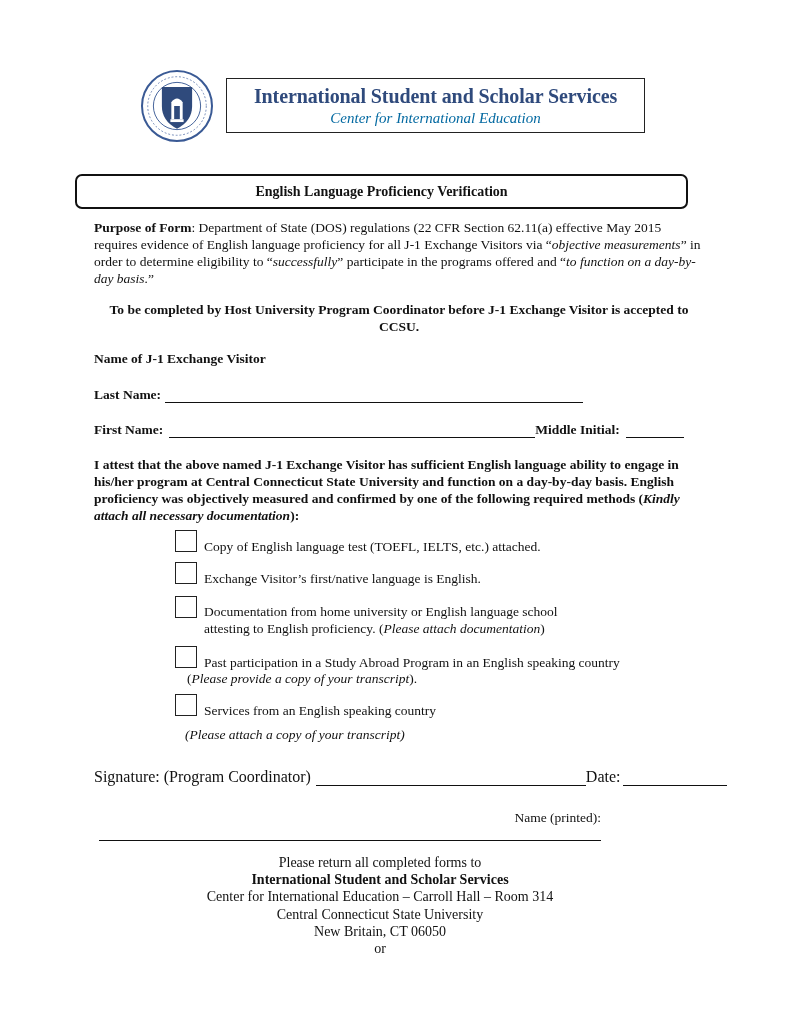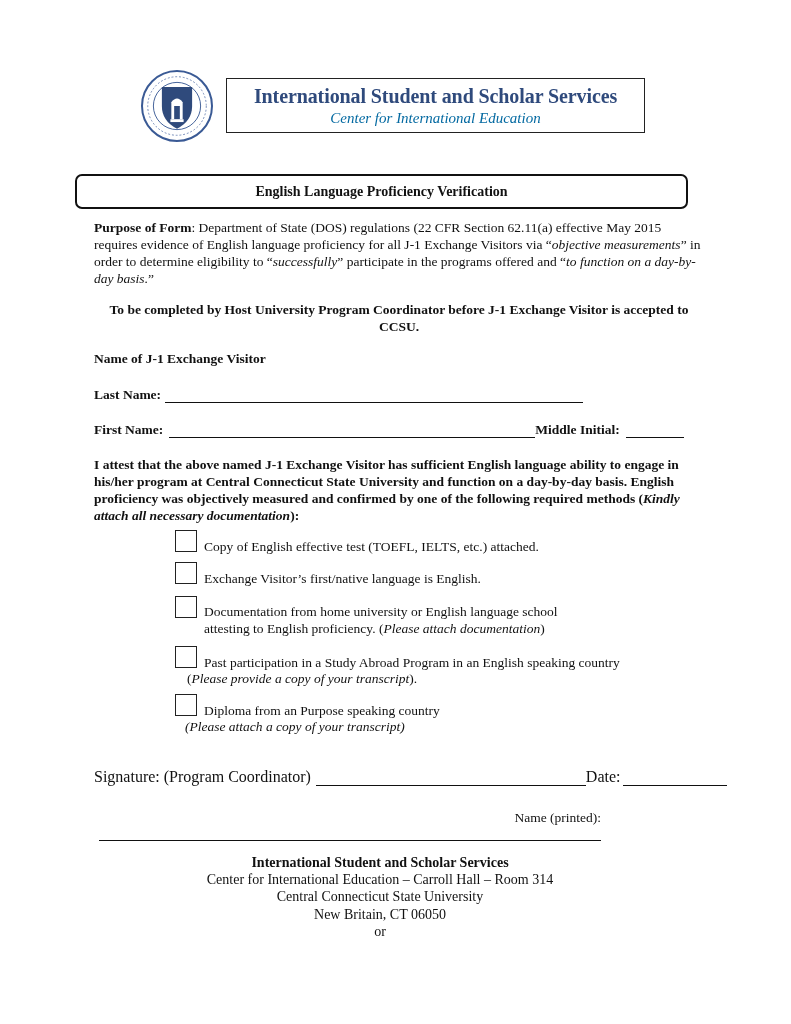--- a/index.html
+++ b/index.html
@@ -93,21 +93,21 @@
   <span style="font-weight:bold;">Middle Initial:</span>
   <span class="line" style="width:58px; margin-left:6px;"></span>
 </div>
 
 <div class="abs attest">
   <span>I attest that the above named J-1 Exchange Visitor has sufficient English language ability to engage in his/her program at Central Connecticut State University and function on a day-by-day basis. English proficiency was objectively measured and confirmed by one of the following required methods (</span><span class="ital">Kindly attach all necessary documentation</span><span>):</span>
 </div>
 
 <div class="checkbox" style="left:175px; top:530px;"></div>
 <div class="opt" style="left:204px; top:539px;">
-  <span class="opt-text" style="left:0; top:0;">Copy of English effective test (TOEFL, IELTS, etc.) attached.</span>
+  <span class="opt-text" style="left:0; top:0;">Copy of English language test (TOEFL, IELTS, etc.) attached.</span>
 </div>
 
 <div class="checkbox" style="left:175px; top:562px;"></div>
 <div class="opt" style="left:204px; top:571px;">
   <span class="opt-text" style="left:0; top:0;">Exchange Visitor’s first/native language is English.</span>
 </div>
 
 <div class="checkbox" style="left:175px; top:596px;"></div>
 <div class="opt" style="left:204px; top:604px;">
   <span class="opt-text" style="left:0; top:0;text-align:center;">Documentation from home university or English language school</span>
@@ -115,35 +115,36 @@
 </div>
 
 <div class="checkbox" style="left:175px; top:646px;"></div>
 <div class="opt" style="left:204px; top:655px;">
   <span class="opt-text" style="left:0; top:0;">Past participation in a Study Abroad Program in an English speaking country</span>
   <span class="opt-text" style="left:-17px; top:16px;"><span>(</span><span class="ital">Please provide a copy of your transcript</span><span>).</span></span>
 </div>
 
 <div class="checkbox" style="left:175px; top:694px;"></div>
 <div class="opt" style="left:204px; top:703px;">
-  <span class="opt-text" style="left:0; top:0;">Diploma from an Purpose speaking country</span>
-  <span class="opt-text ital" style="left:-19px; top:16px;font-style:italic;">(Please attach a copy of your transcript)</span>
+  <span class="opt-text" style="left:0; top:0;">Services from an English speaking country</span>
+  <span class="opt-text ital" style="left:-19px; top:24px;font-style:italic;">(Please attach a copy of your transcript)</span>
 </div>
 
 <div class="abs sig-row">
   <span>Signature: (Program Coordinator)</span>
   <span class="line" style="width:270px; margin-left:5px;"></span>
   <span>Date:</span>
   <span class="line" style="width:104px; margin-left:2px;"></span>
 </div>
 
 <div class="abs print-row">
   <span>Name (printed):</span>
   <span class="line" style="width:502px; margin-left:5px;"></span>
 </div>
 
 <div class="abs footer">
+  <div>Please return all completed forms to</div>
   <div class="b">International Student and Scholar Services</div>
   <div>Center for International Education – Carroll Hall – Room 314</div>
   <div>Central Connecticut State University</div>
   <div>New Britain, CT 06050</div>
   <div>or</div>
 </div>
 
 </body></html>

